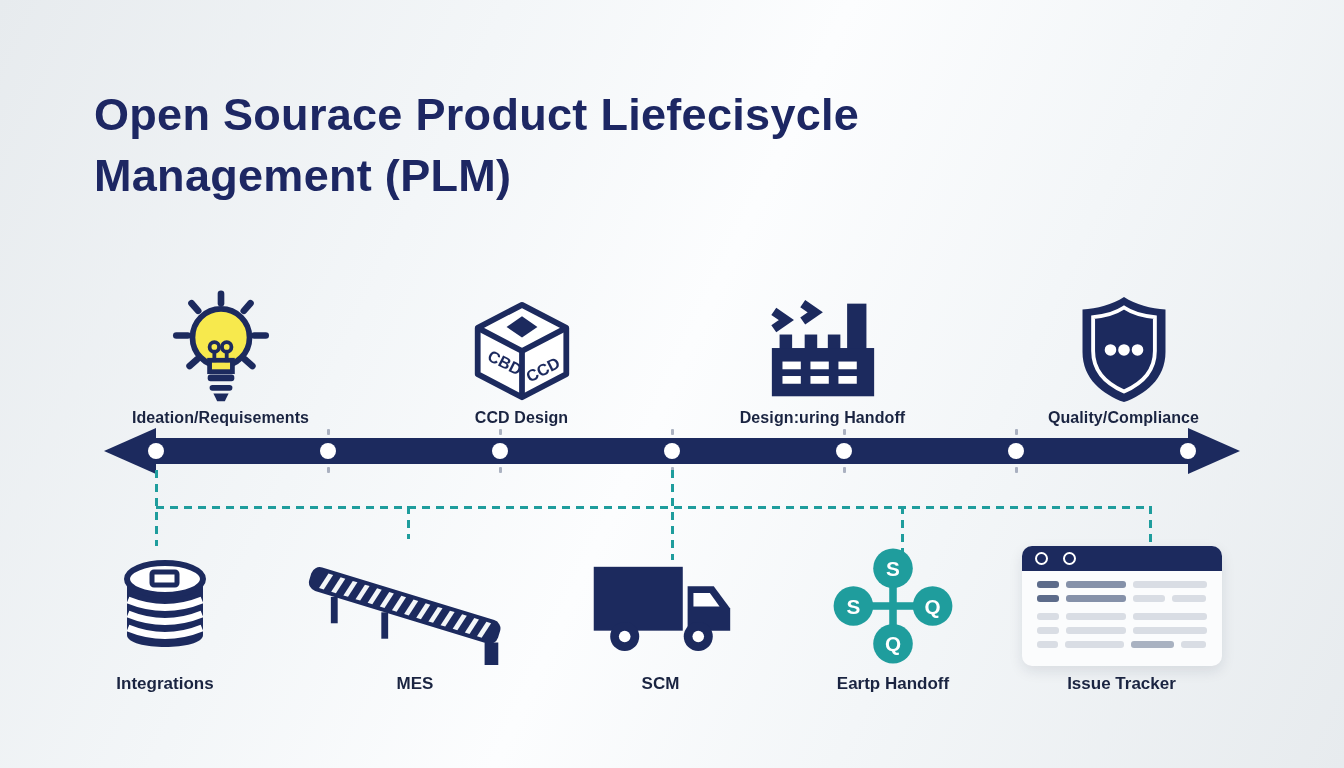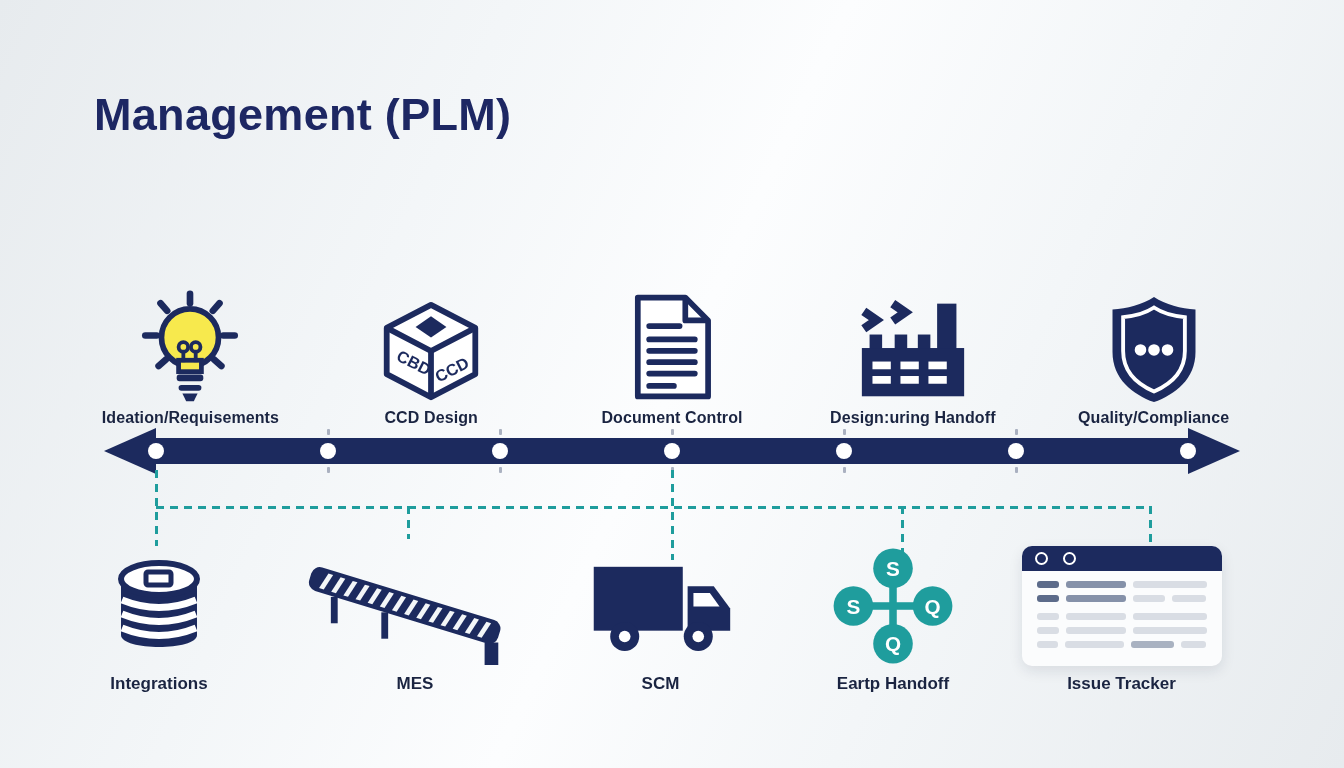--- a/index.html
+++ b/index.html
@@ -45,20 +45,21 @@
   .w22{width:22px}.w60{width:60px}.w74{width:74px}.w32{width:32px}.w34{width:34px}.w44{width:44px}.w26{width:26px}
   .dark{background:#5c6b8a}.mid{background:#8591a9}.light{background:#d9dde4}.med{background:#a9b2c1}
   .gap-top{margin-top:11px;}
 </style>
 </head>
 <body>
 
 <div class="canvas">
 
   <div class="title">
+    <div>Open Sourace Product Liefecisycle</div>
     <div>Management (PLM)</div>
   </div>
 
   <div class="stage-row">
 
     <div class="stage">
       <div class="stage-icon-box">
         <svg width="108" height="116" viewBox="0 0 110 122">
           <g stroke="#1c2a5e" stroke-width="7" stroke-linecap="round">
             <line x1="55" y1="6" x2="55" y2="16"></line>
@@ -91,37 +92,20 @@
           <line x1="55" y1="53" x2="55" y2="101" stroke="#1c2a5e" stroke-width="6"></line>
           <polygon points="55,17 71,28 55,39 39,28" fill="#1c2a5e"></polygon>
           <text transform="translate(18,62) rotate(27)" font-size="17" font-weight="bold" fill="#1c2a5e">CBD</text>
           <text transform="translate(63,86) rotate(-27)" font-size="17" font-weight="bold" fill="#1c2a5e">CCD</text>
         </svg>
       </div>
       <div class="stage-label">CCD Design</div>
     </div>
 
 
-    <div class="stage">
-      <div class="stage-icon-box">
-        <svg width="92" height="114" viewBox="0 0 96 120">
-          <path d="M12,8 H62 L86,32 V112 H12 Z" fill="#fff" stroke="#1c2a5e" stroke-width="6" stroke-linejoin="round"></path>
-          <path d="M62,8 V32 H86" fill="none" stroke="#1c2a5e" stroke-width="6" stroke-linejoin="round"></path>
-          <g stroke="#1c2a5e" stroke-width="6" stroke-linecap="round">
-            <line x1="24" y1="38" x2="56" y2="38"></line>
-            <line x1="24" y1="52" x2="72" y2="52"></line>
-            <line x1="24" y1="64" x2="72" y2="64"></line>
-            <line x1="24" y1="76" x2="72" y2="76"></line>
-            <line x1="24" y1="88" x2="72" y2="88"></line>
-            <line x1="24" y1="101" x2="50" y2="101"></line>
-          </g>
-        </svg>
-      </div>
-      <div class="stage-label">Document Control</div>
-    </div>
 
     <div class="stage">
       <div class="stage-icon-box">
         <svg width="118" height="110" viewBox="0 0 122 114">
           <g fill="none" stroke="#1c2a5e" stroke-width="9" stroke-linejoin="miter">
             <polyline points="10,18 23,27 10,36"></polyline>
             <polyline points="40,10 53,19 40,28"></polyline>
           </g>
           <rect x="86" y="10" width="20" height="52" fill="#1c2a5e"></rect>
           <rect x="16" y="42" width="13" height="18" fill="#1c2a5e"></rect>
@@ -177,21 +161,21 @@
   <div class="tl-tick" style="left:1015px;top:429px"></div>
   <div class="tl-tick" style="left:1015px;top:467px"></div>
 
   <div class="dash-v" style="left:155px;top:470px;height:76px"></div>
   <div class="dash-v" style="left:671px;top:470px;height:90px"></div>
   <div class="dash-h" style="left:156px;top:506px;width:996px"></div>
   <div class="dash-v" style="left:407px;top:506px;height:33px"></div>
   <div class="dash-v" style="left:901px;top:506px;height:54px"></div>
   <div class="dash-v" style="left:1149px;top:506px;height:44px"></div>
 
-  <div class="integration" style="left:99px;width:120px">
+  <div class="integration" style="left:105px;width:120px">
     <div class="int-icon-box">
       <svg width="100" height="110" viewBox="0 0 100 110">
         <path d="M12,28 C12,12 88,12 88,28 V84 C88,100 12,100 12,84 Z" fill="#1c2a5e"></path>
         <ellipse cx="50" cy="28" rx="38" ry="16" fill="#fff" stroke="#1c2a5e" stroke-width="6"></ellipse>
         <rect x="37" y="21" width="25" height="13" rx="2" fill="#fff" stroke="#1c2a5e" stroke-width="5"></rect>
         <path d="M13,49 Q50,64 87,49" fill="none" stroke="#fff" stroke-width="7"></path>
         <path d="M13,63 Q50,78 87,63" fill="none" stroke="#fff" stroke-width="7"></path>
         <path d="M13,77 Q50,92 87,77" fill="none" stroke="#fff" stroke-width="7"></path>
       </svg>
     </div>

